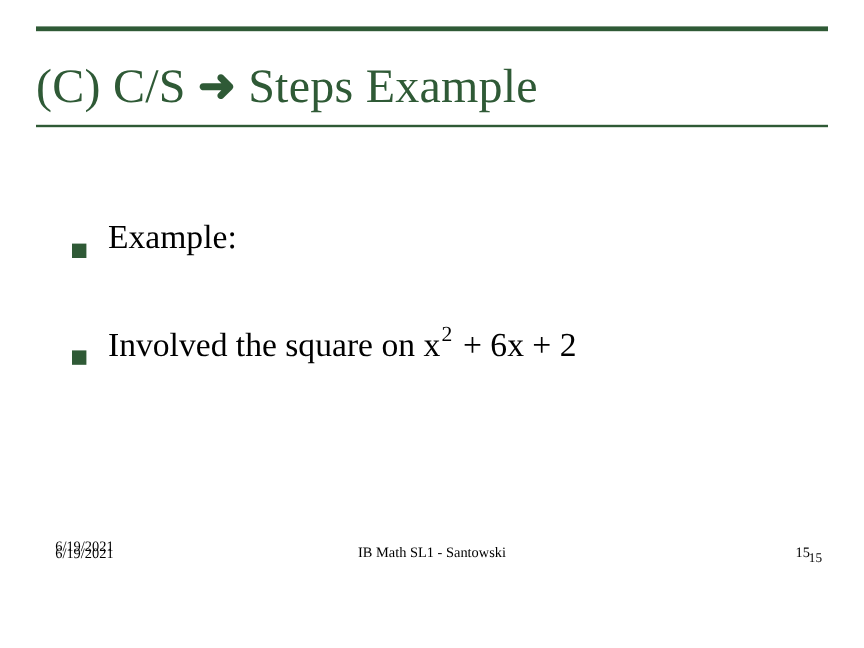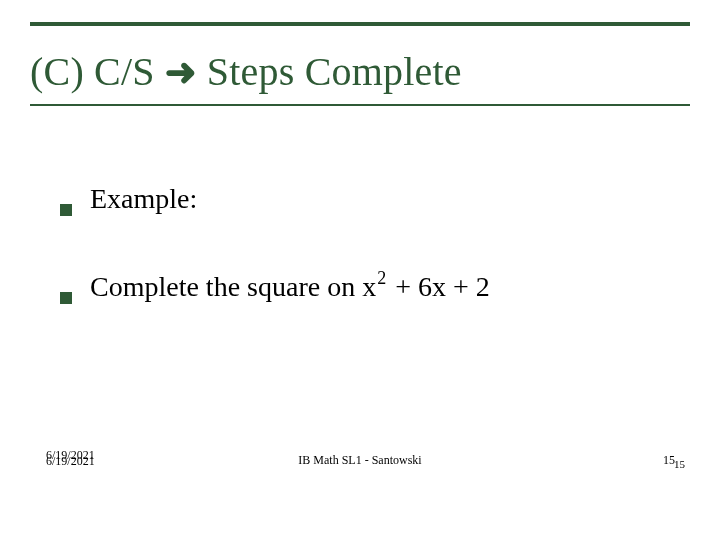--- a/index.html
+++ b/index.html
@@ -112,36 +112,36 @@
 </style>
 </head>
 <body>
 
 <div class="slide">
   <div class="accent-bar"></div>
 
   <div class="title">
     <span>(C) C/S</span>
     <span class="arrow">➜</span>
-    <span>Steps Complete</span>
+    <span>Steps Example</span>
   </div>
 
   <div class="title-underline"></div>
 
   <div class="body">
 
     <div class="bullet-row">
       <div class="bullet"></div>
       <div class="bullet-text">Example:</div>
     </div>
 
     <div class="bullet-row">
       <div class="bullet"></div>
       <div class="bullet-text">
-        <span>Complete the square on x</span><span class="sup">2</span><span> + 6x + 2</span>
+        <span>Involved the square on x</span><span class="sup">2</span><span> + 6x + 2</span>
       </div>
     </div>
 
   </div>
 
   <div class="footer">
     <div class="footer-date-stack">
       <div class="footer-date-top">6/19/2021</div>
       <div class="footer-date-bottom">6/19/2021</div>
     </div>

